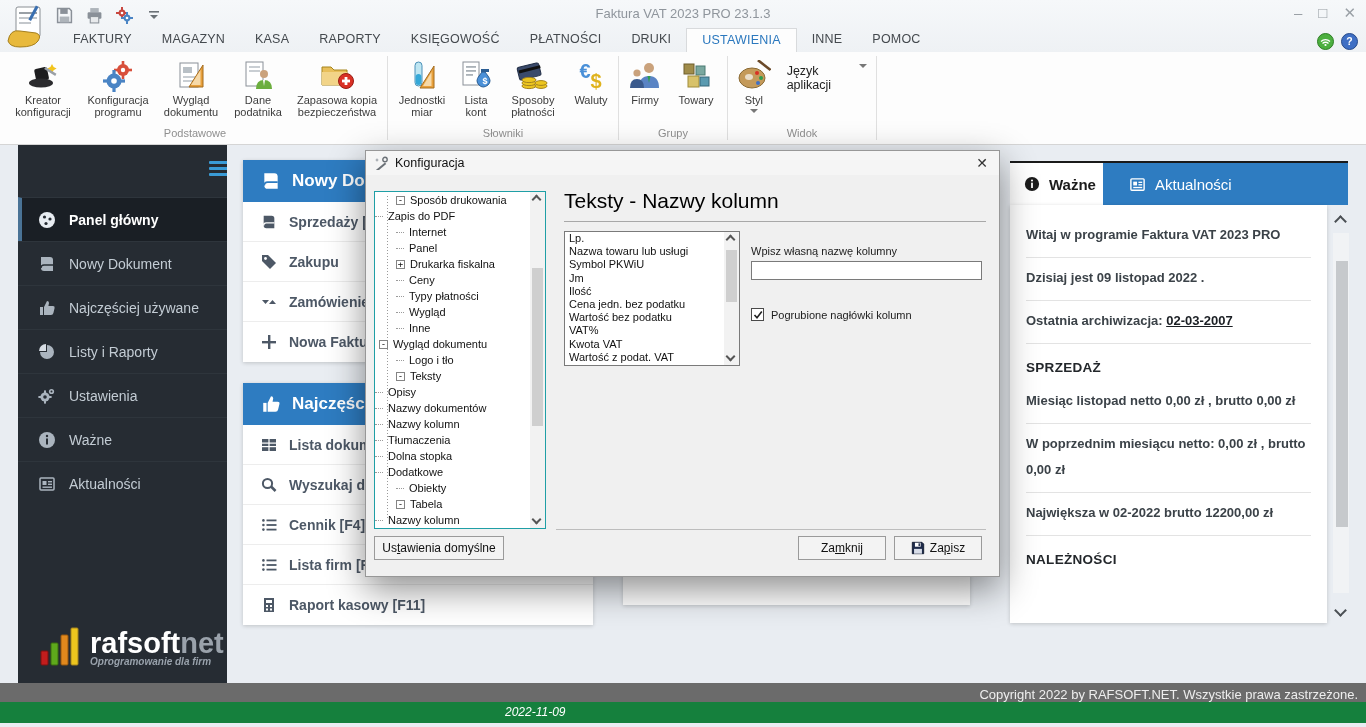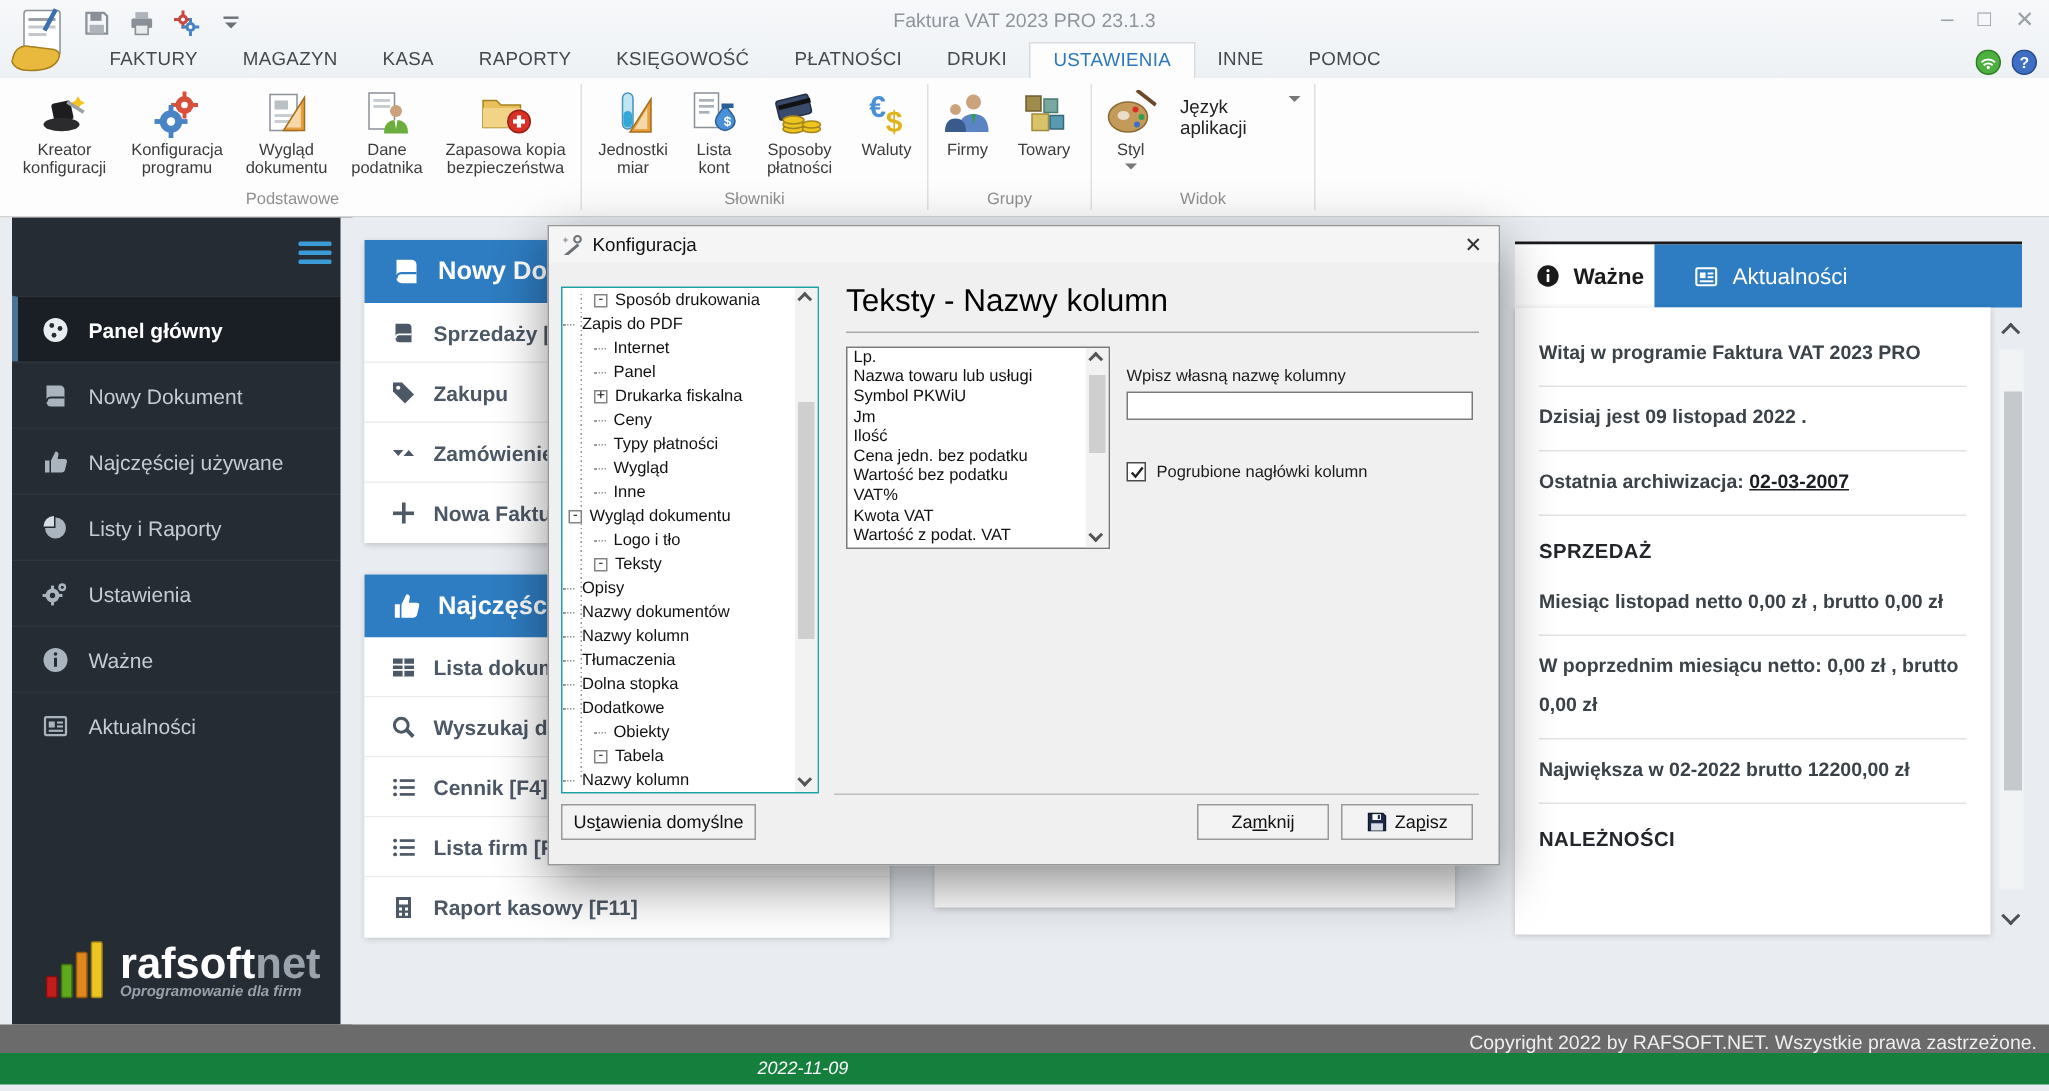--- a/index.html
+++ b/index.html
@@ -33,21 +33,21 @@
   .rdivider { width:1px; background:#e0e0e0; margin:4px 3px; }
   .bigbtn { display:flex; flex-direction:column; align-items:center; padding:2px 4px;
             font-size:11px; line-height:12px; color:#3c3c3c; text-align:center; }
   .bigbtn .bicon { height:36px; display:flex; align-items:center; justify-content:center; }
   .jezyk { display:flex; align-items:flex-start; gap:6px; margin:8px 6px 1px 10px; font-size:12.5px; color:#222; }
   .caret { width:0; height:0; border-left:4px solid transparent; border-right:4px solid transparent;
            border-top:4px solid #777; }
   .styl-caret { margin-top:3px; }
 
   
-  .sidebar { position:absolute; left:8px; top:145px; width:227px; height:538px; background:#262c33; }
+  .sidebar { position:absolute; left:18px; top:145px; width:227px; height:538px; background:#262c33; }
   .hamburger { position:absolute; right:14px; top:16px; width:22px; cursor:pointer; }
   .hamburger div { height:3px; background:#3a9bd6; margin-bottom:3px; border-radius:1px; }
   .smenu { position:absolute; left:0; top:52px; width:227px; }
   .sitem { height:44px; display:flex; align-items:center; gap:13px; padding-left:20px;
            color:#c3ccd4; font-size:14px; border-top:1px solid #2e353c; }
   .sitem svg { flex:0 0 auto; }
   .sitem.active { background:#1a1f25; border-left:4px solid #4a7396; padding-left:16px;
                   color:#ffffff; font-weight:bold; }
   .slogo { position:absolute; left:22px; top:482px; display:flex; gap:10px; align-items:center; }
   .slogo .brand { font-size:29px; font-weight:bold; color:#fff; line-height:26px; }

